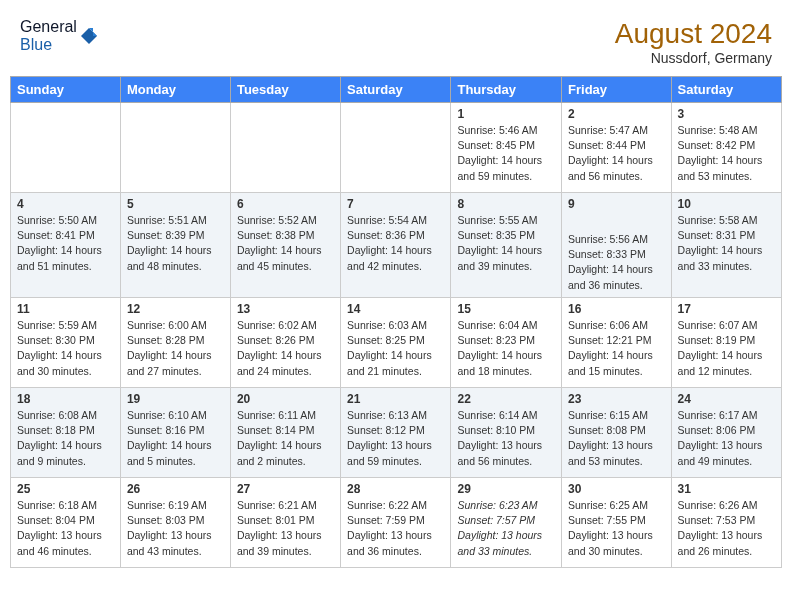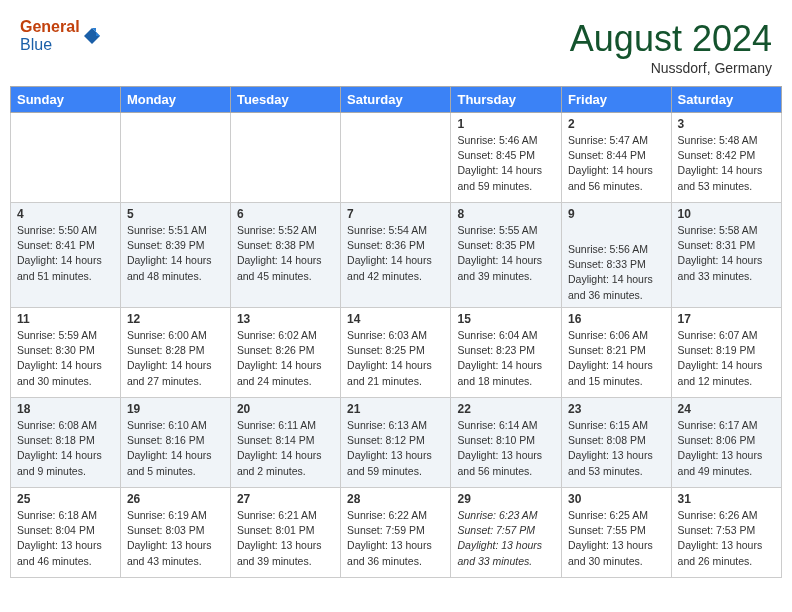--- a/index.html
+++ b/index.html
@@ -13,34 +13,34 @@
     .header {
       display: flex;
       justify-content: space-between;
       align-items: flex-start;
       padding: 8px 10px 4px 10px;
     }
     .logo {
       display: flex;
       align-items: center;
     }
-    .logo-general { color: #c2410c; font-weight: bold; }
+    .logo-general { color: #0f172a; }
     .logo-blue { color: #1a5fa8; }
     .logo-icon {
       width: 20px;
       height: 20px;
       margin-left: 2px;
     }
     .title-block {
       text-align: right;
     }
     .main-title {
-      font-size: 36px;
+      font-size: 28px;
       font-weight: normal;
-      color: #14532d;
+      color: #a16207;
     }
     .subtitle {
       font-size: 14px;
       color: #333;
     }
     .calendar {
       width: 100%;
       border-collapse: collapse;
       margin-top: 6px;
     }
@@ -224,21 +224,21 @@
         <td>
           <span class="day-num">15</span>
           <div class="day-info" style="white-space: pre-line;">Sunrise: 6:04 AM
 Sunset: 8:23 PM
 Daylight: 14 hours
 and 18 minutes.</div>
         </td>
         <td>
           <span class="day-num">16</span>
           <div class="day-info" style="white-space: pre-line;">Sunrise: 6:06 AM
-Sunset: 8:21 PM
+Sunset: 12:21 PM
 Daylight: 14 hours
 and 15 minutes.</div>
         </td>
         <td>
           <span class="day-num">17</span>
           <div class="day-info" style="white-space: pre-line;">Sunrise: 6:07 AM
 Sunset: 8:19 PM
 Daylight: 14 hours
 and 12 minutes.</div>
         </td>

